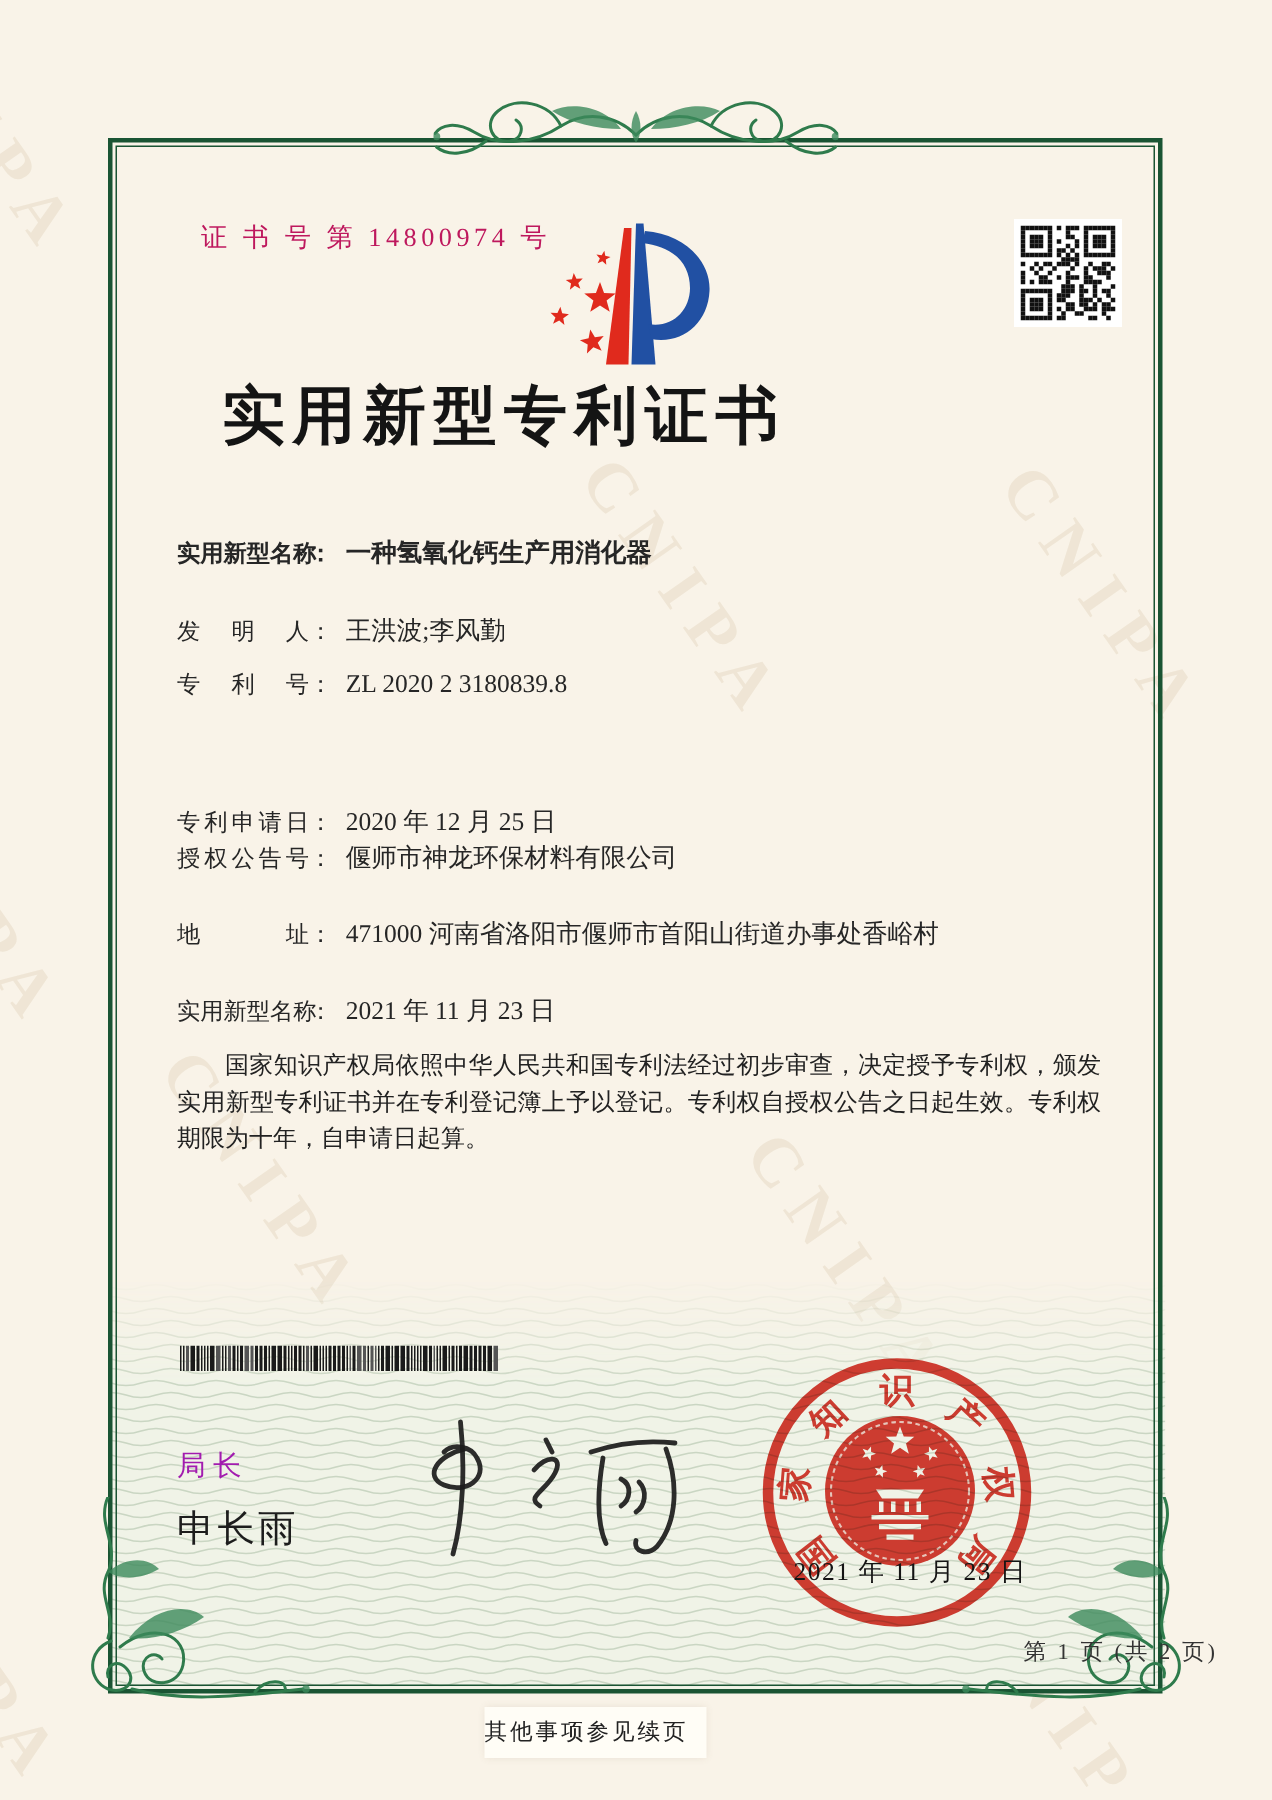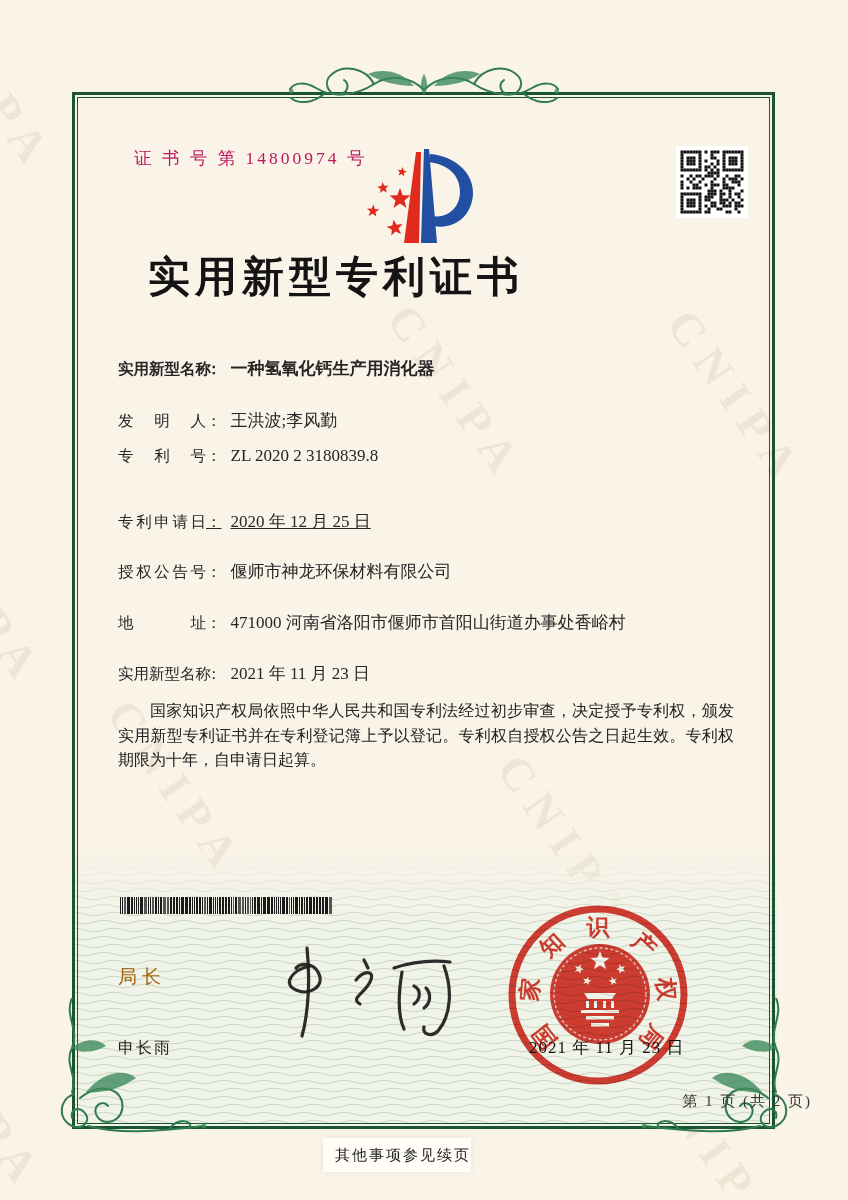--- a/index.html
+++ b/index.html
@@ -38,40 +38,40 @@
   .qr{position:absolute;left:676px;top:146px;z-index:4;}
   .title{
     position:absolute;left:0;top:249px;width:672px;z-index:4;
     text-align:center;font-size:42px;font-weight:bold;letter-spacing:5px;color:#141414;
   }
   .row{position:absolute;left:118px;z-index:4;font-size:17px;color:#262626;white-space:nowrap;}
   .row .lbl{display:inline-block;width:88px;font-size:15.5px;text-align:justify;text-align-last:justify;vertical-align:baseline;}
   .row .colon{font-size:15.5px;}
   .row .val{margin-left:9px;}
   .row .g2{position:absolute;left:250px;top:0;white-space:nowrap;}
-  #row1{top:357px;font-weight:bold;}#row2{top:409px;}#row3{top:446px;}#row4{top:510px;text-decoration:underline;}
+  #row1{top:357px;font-weight:bold;}#row2{top:409px;}#row3{top:446px;}#row4{top:536px;}
   #row5{top:560px;}#row6{top:611px;}#row7{top:662px;}
   .paras{
     position:absolute;left:118px;top:699px;width:616px;z-index:4;
     font-size:16px;line-height:24.5px;color:#222;text-align:justify;
   }
   .paras p{margin:0;text-indent:2em;}
   .barcode{position:absolute;left:120px;top:897px;z-index:4;}
-  .off-title{position:absolute;left:118px;top:964px;z-index:4;font-size:19px;letter-spacing:5px;color:#a16207;}
-  .off-name{position:absolute;left:118px;top:1038px;z-index:4;font-size:16px;letter-spacing:2px;color:#1d1d1d;}
+  .off-title{position:absolute;left:118px;top:964px;z-index:4;font-size:19px;letter-spacing:5px;color:#a21caf;}
+  .off-name{position:absolute;left:118px;top:1002px;z-index:4;font-size:25px;letter-spacing:2px;color:#1d1d1d;}
   .sig{position:absolute;left:252px;top:936px;z-index:5;}
   .sig path{stroke:#1b1b1b;stroke-width:3.2px;fill:none;stroke-linecap:round;stroke-linejoin:round;opacity:.92;}
   .seal{position:absolute;left:498px;top:895px;z-index:4;mix-blend-mode:multiply;opacity:.95;}
   .seal text{font-family:"Liberation Serif","DejaVu Serif",serif;font-weight:bold;fill:#d7342a;}
   .seal-date{position:absolute;left:529px;top:1036px;z-index:6;font-size:17px;letter-spacing:1px;color:#141414;white-space:nowrap;}
   .pagenum{position:absolute;left:0;top:1092px;width:812px;z-index:4;text-align:right;font-size:15px;letter-spacing:2px;color:#333;}
   .note{
     position:absolute;left:323px;top:1138px;width:148px;height:34px;z-index:4;
     background:#fffdf6;box-shadow:0 0 5px rgba(120,100,70,.12);
-    text-align:right;line-height:34px;font-size:15px;letter-spacing:2px;color:#222;
+    text-align:left;line-height:34px;font-size:15px;letter-spacing:2px;color:#222;
   }
 </style>
 </head>
 <body>
 
 <div id="wm-layer">
     <div class="wm" style="left: -50px; top: -15px;">CNIPA</div>
     <div class="wm" style="left: 420px; top: 295px;">CNIPA</div>
     <div class="wm" style="left: 700px; top: 300px;">CNIPA</div>
     <div class="wm" style="left: -60px; top: 500px;">CNIPA</div>

